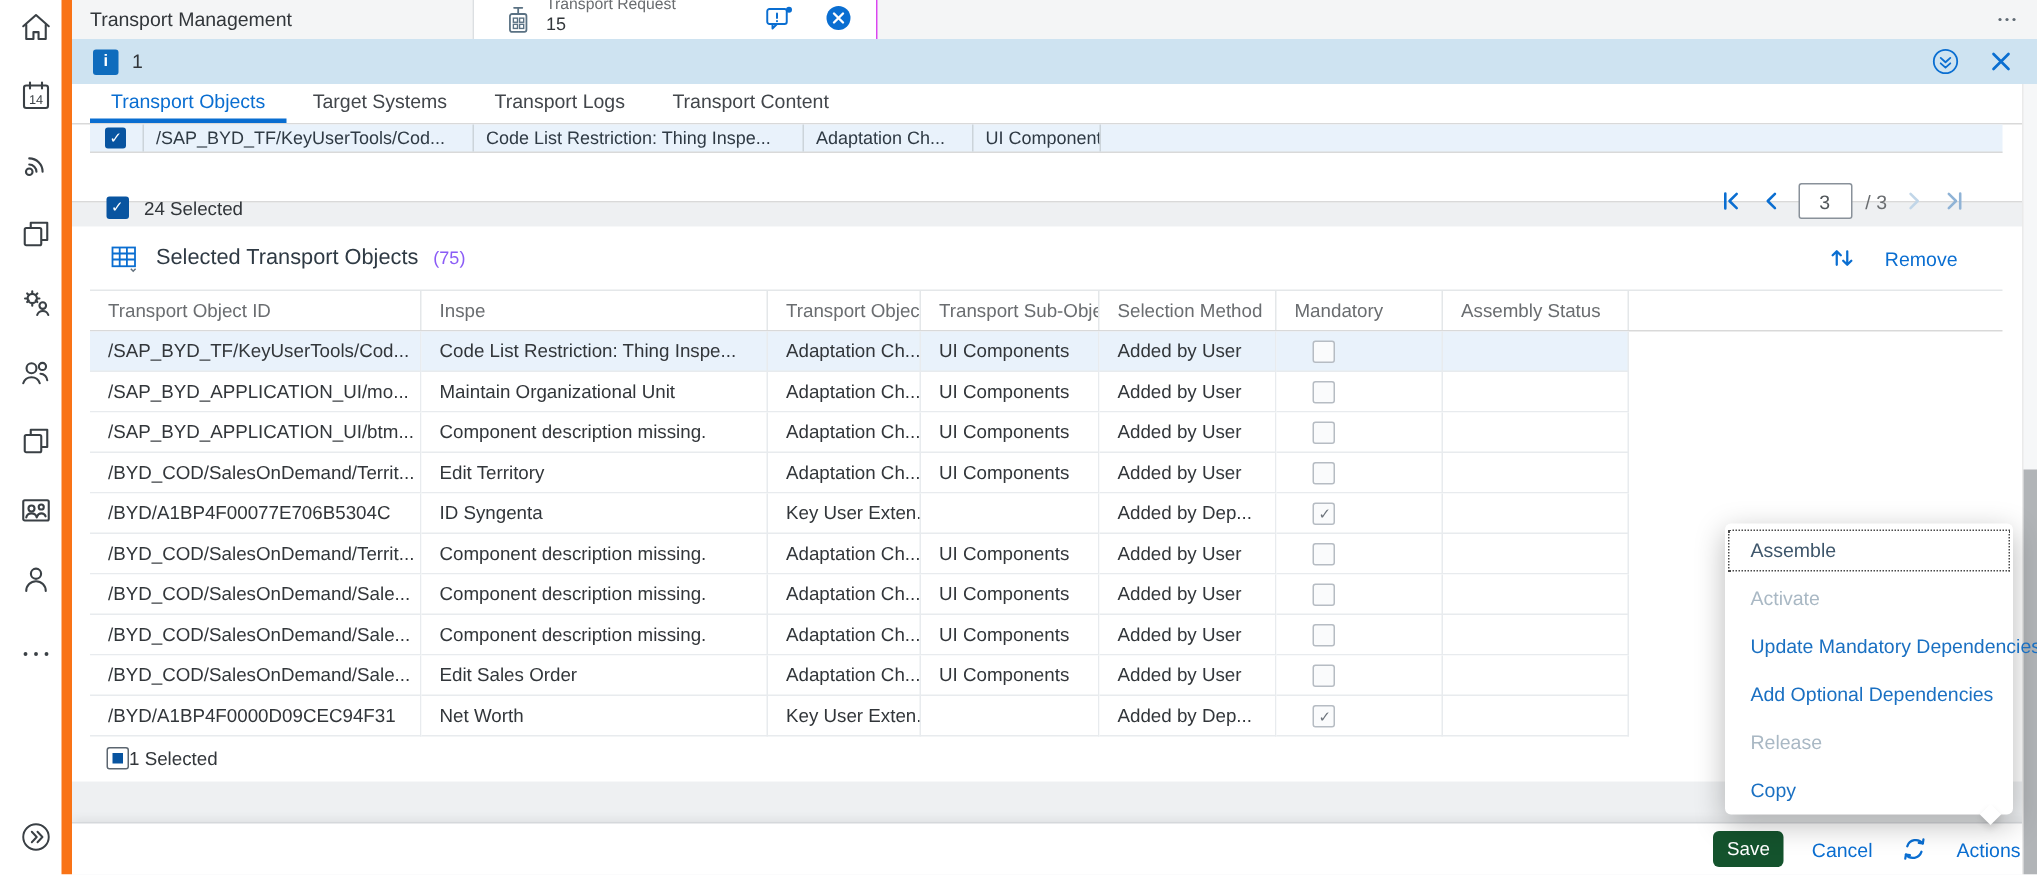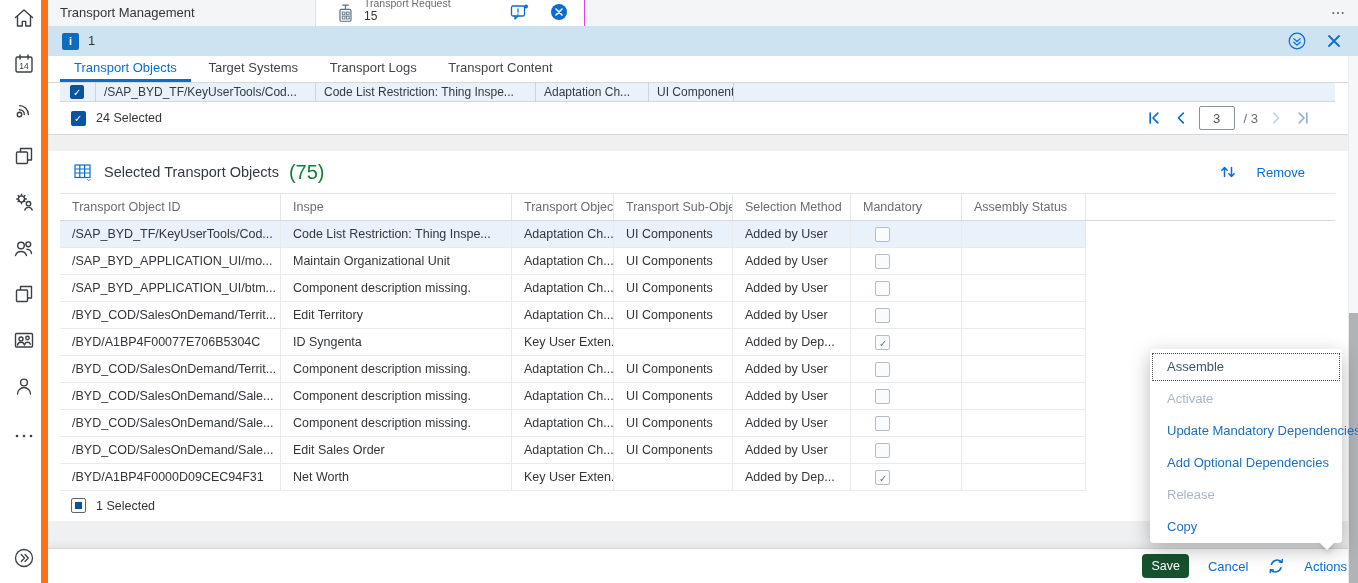--- a/index.html
+++ b/index.html
@@ -35,45 +35,45 @@
   .tabs-bar{position:absolute;top:56px;left:0;right:10px;height:26px;background:#fff}
   .tab{display:inline-block;margin-left:0;padding:0 14px;line-height:23px;border-bottom:3px solid transparent;font-size:13px;color:#42464b;cursor:pointer;white-space:nowrap}
   .tab:first-child{margin-left:12px}
   .tab.active{color:#0a6ed1;border-bottom-color:#0a6ed1}
 
   .upper-section{position:absolute;top:82px;left:0;right:10px;height:53px;background:#fff;border-top:1px solid #d9d9d9;border-bottom:1px solid #d9d9d9}
   .sel-row{height:19px;margin:0 13px 0 12px;background:#e9f2fb;border-bottom:1px solid #d9d9d9;display:flex;align-items:center;font-size:12px;color:#2f3a44;cursor:pointer}
   .sr-cb{width:35px;display:flex;align-items:center;padding-left:10px;height:100%}
   .sr-cell{height:100%;display:flex;align-items:center;padding-left:8px;border-left:1px solid #ccd4da;overflow:hidden;white-space:nowrap}
   .sr-c1{width:220px}.sr-c2{width:220px}.sr-c3{width:113px}.sr-c4{width:85px}.sr-fill{flex:1}
-  .sel-footer{height:32px;display:flex;align-items:center;margin:0 13px 0 12px;padding-left:11px}
+  .sel-footer{height:32px;display:flex;align-items:flex-end;margin:12px 13px 0 12px;padding-left:11px}
   .sel-footer .label{margin-left:10px;font-size:12.5px;color:#32363a}
   .pager{margin-left:auto;display:flex;align-items:center;gap:9px;padding-right:23px}
   .pager .pg-ic{width:18px;height:18px;cursor:pointer}
   .pg-input{width:36px;height:24px;border:1px solid #89919a;border-radius:2px;text-align:center;font-size:13px;color:#51565a;font-family:"Liberation Sans",sans-serif;background:#fff}
   .pg-total{font-size:13px;color:#6a6d70}
 
   .panel{position:absolute;top:151px;left:0;right:10px;height:370px;background:#fff}
   .panel-header{height:42px;display:flex;align-items:center;padding-left:26px;padding-right:43px}
   .ph-icon{color:#0a6ed1;margin-right:12px}
   .ph-title{font-size:14.5px;color:#2f3a44}
-  .ph-count{font-size:20px;color:#15803d;margin-left:10px}
+  .ph-count{font-size:12px;color:#8b5cf6;margin-left:10px}
   .ph-sort{margin-left:auto;color:#0a6ed1;cursor:pointer}
   .ph-remove{margin-left:20px;font-size:13px;color:#0a6ed1;cursor:pointer}
 
   .grid{margin:0 13px 0 12px}
   .thead{display:flex;height:28px;border-top:1px solid #e4e7e9;border-bottom:1px solid #d9d9d9;color:#6a6d70;font-size:12.5px}
   .hcell{height:100%;display:flex;align-items:center;padding-left:12px;border-right:1px solid #e4e7e9;overflow:hidden;white-space:nowrap;cursor:pointer}
   .c1{width:221px}.c2{width:231px}.c3{width:102px}.c4{width:119px}.c5{width:118px}.c6{width:111px}.c7{width:124px}.cfill{flex:1;border-right:none}
   .trow{display:flex;height:27px;font-size:12.5px;color:#32363a;cursor:pointer}
   .tcell{height:100%;display:flex;align-items:center;padding-left:12px;border-right:1px solid #e8ebee;border-bottom:1px solid #e8ebee;overflow:hidden;white-space:nowrap;background:#fff}
   .trow .cfill{border:none;background:transparent;padding-left:0}
   .trow.hl .tcell{background:#e9f2fb}
   .tfoot{height:29px;display:flex;align-items:center;padding-left:11px}
-  .tfoot .label{margin-left:10px;font-size:12.5px;color:#32363a}
+  .tfoot .label{font-size:12.5px;color:#32363a}
 
   
   .cb{width:15px;height:15px;border-radius:2px;background:#0854a0;position:relative;flex:none;cursor:pointer}
   .cb.small{width:14px;height:14px}
   .cb::after{content:"\2713";color:#fff;font-size:10px;font-family:"DejaVu Sans",sans-serif;position:absolute;left:3px;top:1px;line-height:13px}
   .mcb{width:15px;height:15px;border:1px solid #b6bcc3;background:#fafbfc;border-radius:2px;margin-left:12px;position:relative;flex:none;cursor:pointer}
   .mcb.checked::after{content:"\2713";color:#6d747c;font-size:10px;font-family:"DejaVu Sans",sans-serif;position:absolute;left:3px;top:1px;line-height:13px}
   .icb{width:15px;height:15px;border:1px solid #5c6670;border-radius:2px;background:#fff;position:relative;flex:none;cursor:pointer}
   .icb::after{content:"";position:absolute;left:3px;top:3px;width:7px;height:7px;background:#0854a0}
 

